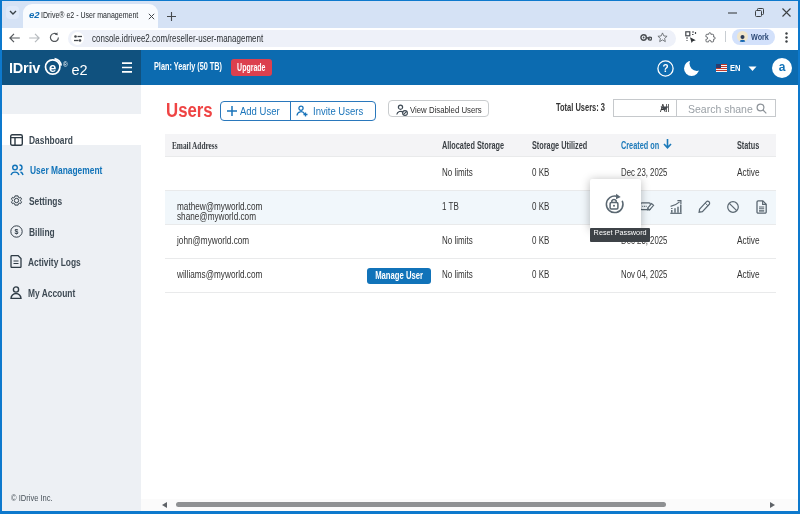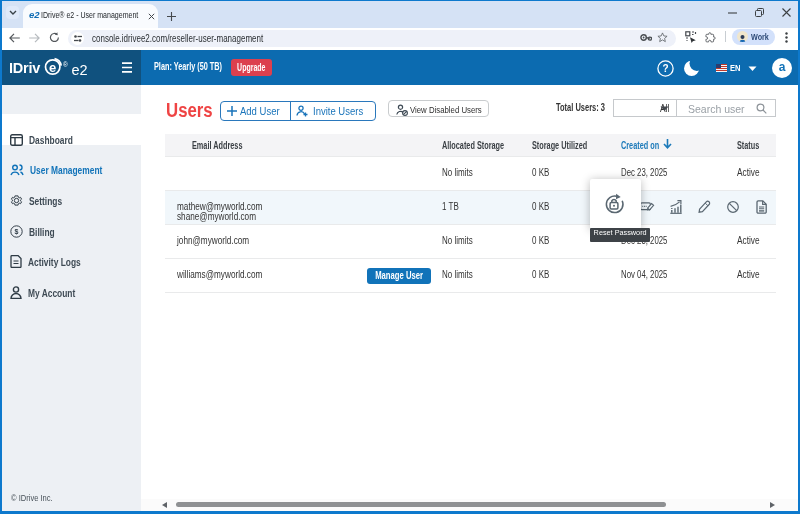--- a/index.html
+++ b/index.html
@@ -214,28 +214,28 @@
       <path d="M7.3 10.7 L10.7 7.3" stroke="#3c4853" stroke-width="1.1"></path>
     </svg>
   <div class="abs" style="left:410px;top:105px;font-size:9.5px;color:#2e2e2e;"><span class="sx84" style="transform:scaleX(0.82);">View Disabled Users</span></div>
   <div class="abs" style="left:556px;top:103px;font-size:10px;font-weight:bold;color:#333;"><span class="sx73" style="transform:scaleX(0.75);">Total Users: 3</span></div>
   <div id="selAll" class="abs"></div>
   <div class="abs" style="left:660px;top:104px;font-size:10px;color:#333;"><span class="sx84">All</span></div>
   <svg class="abs" style="left:660px;top:106px" width="9" height="6" viewBox="0 0 9 6">
       <path d="M0.5 0.5 L4.5 5 L8.5 0.5 Z" fill="#42474c"></path>
     </svg>
   <div id="srchbox" class="abs"></div>
-  <div class="abs" style="left:688px;top:104px;font-size:10.5px;color:#9aa0a6;">Search user</div>
+  <div class="abs" style="left:688px;top:104px;font-size:10.5px;color:#9aa0a6;">Search shane</div>
   <svg class="abs" style="left:756px;top:103px" width="11" height="11" viewBox="0 0 11 11">
       <circle cx="4.5" cy="4.5" r="3.4" fill="none" stroke="#8d9399" stroke-width="1.2"></circle>
       <path d="M7 7 L10.3 10.3" stroke="#8d9399" stroke-width="1.2"></path>
     </svg>
 
   <div id="thead" class="abs"></div>
-  <div class="abs th" style="left:192px;"><span class="sx73">Email Address</span></div>
+  <div class="abs th" style="left:172px;font-family:Liberation Serif, serif;"><span class="sx73">Email Address</span></div>
   <div class="abs th" style="left:442px;"><span class="sx73">Allocated Storage</span></div>
   <div class="abs th" style="left:532px;"><span class="sx73">Storage Utilized</span></div>
   <div class="abs th" style="left:621px;color:#1b79b9;"><span class="sx73">Created on</span></div>
   <svg class="abs" style="left:663px;top:139px" width="9" height="10" viewBox="0 0 9 10">
       <path d="M4.5 0 V8 M1 5 L4.5 8.8 L8 5" stroke="#1b79b9" stroke-width="1.6" fill="none"></path>
     </svg>
   <div class="abs th" style="left:737px;"><span class="sx73">Status</span></div>
   <div id="hoverrow" class="abs"></div>
 
   <div class="abs td" style="left:177px;top:168px;margin-top:44px;"><span class="sx80" style="transform:scaleX(0.82);">shane@myworld.com</span></div>

